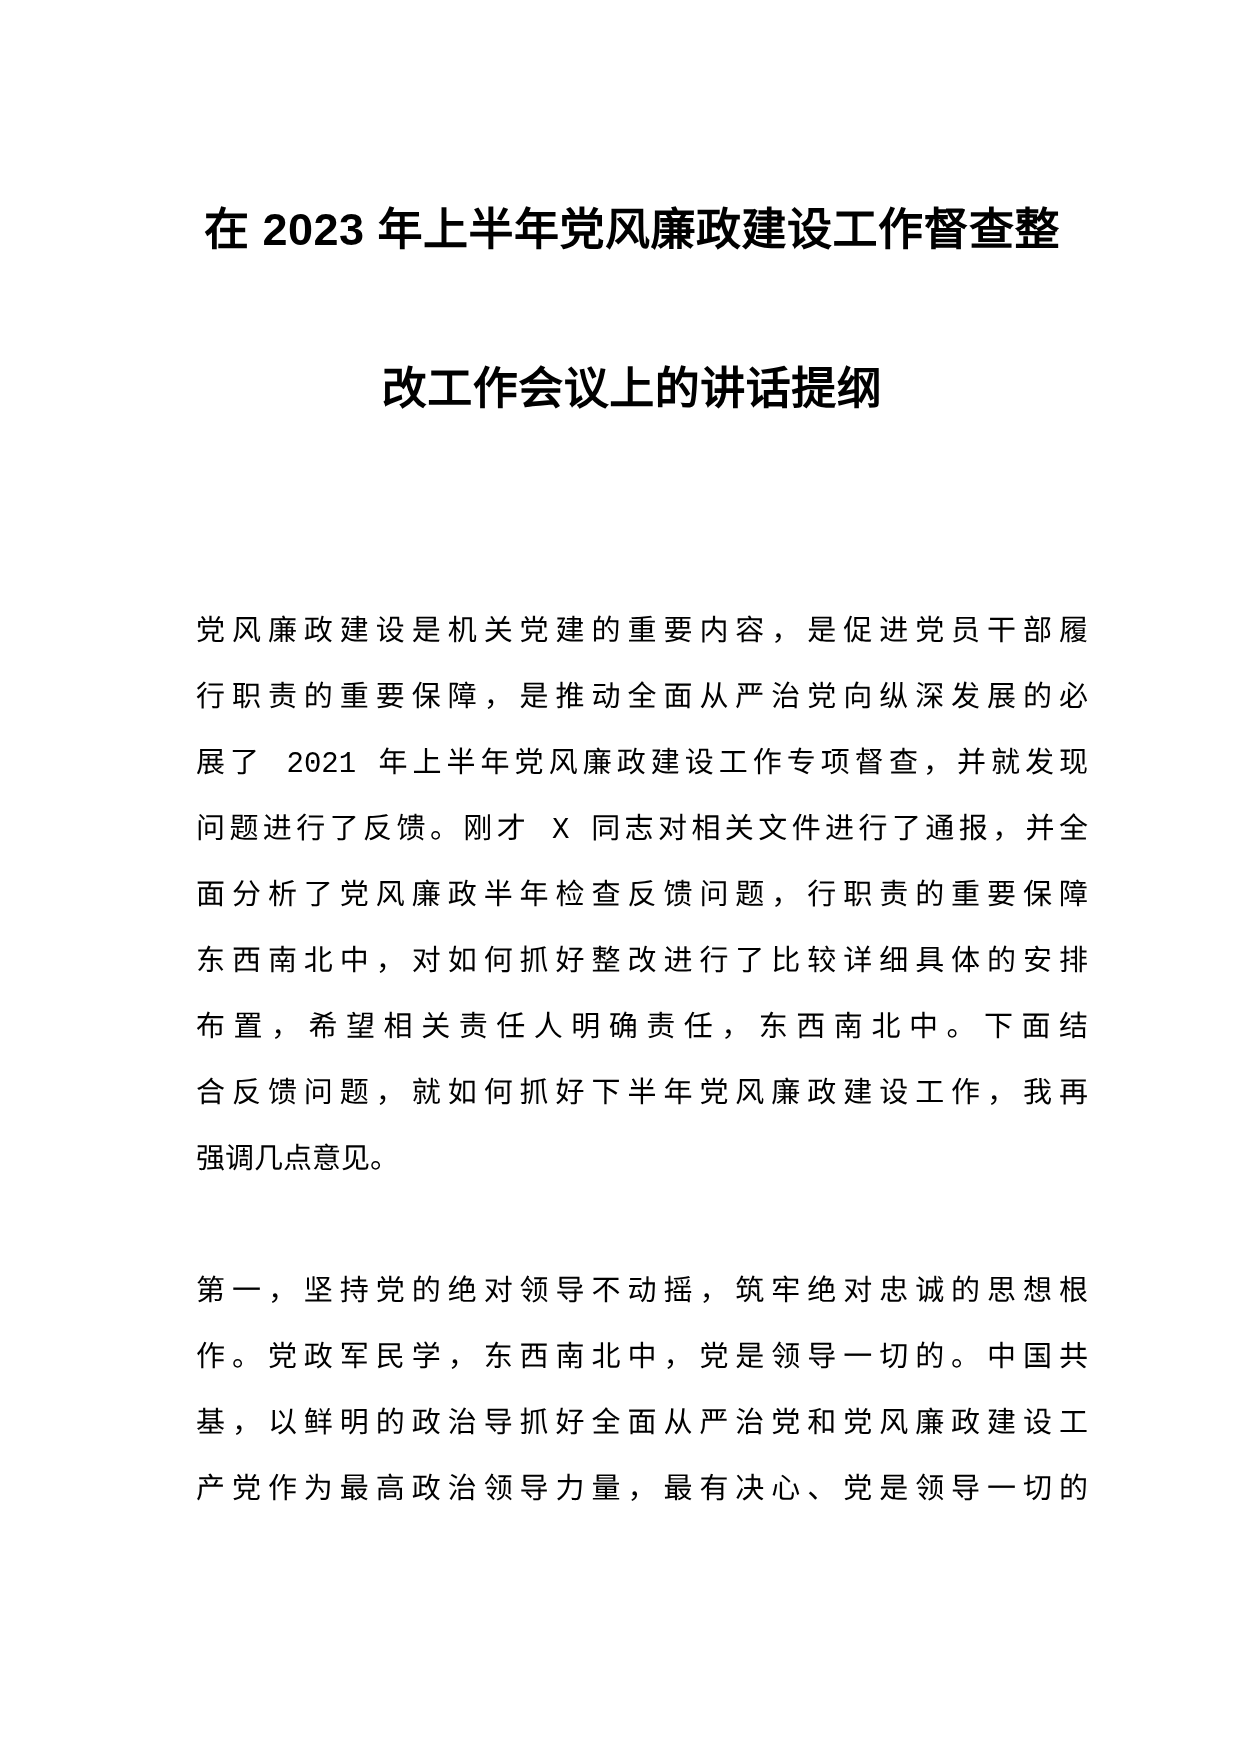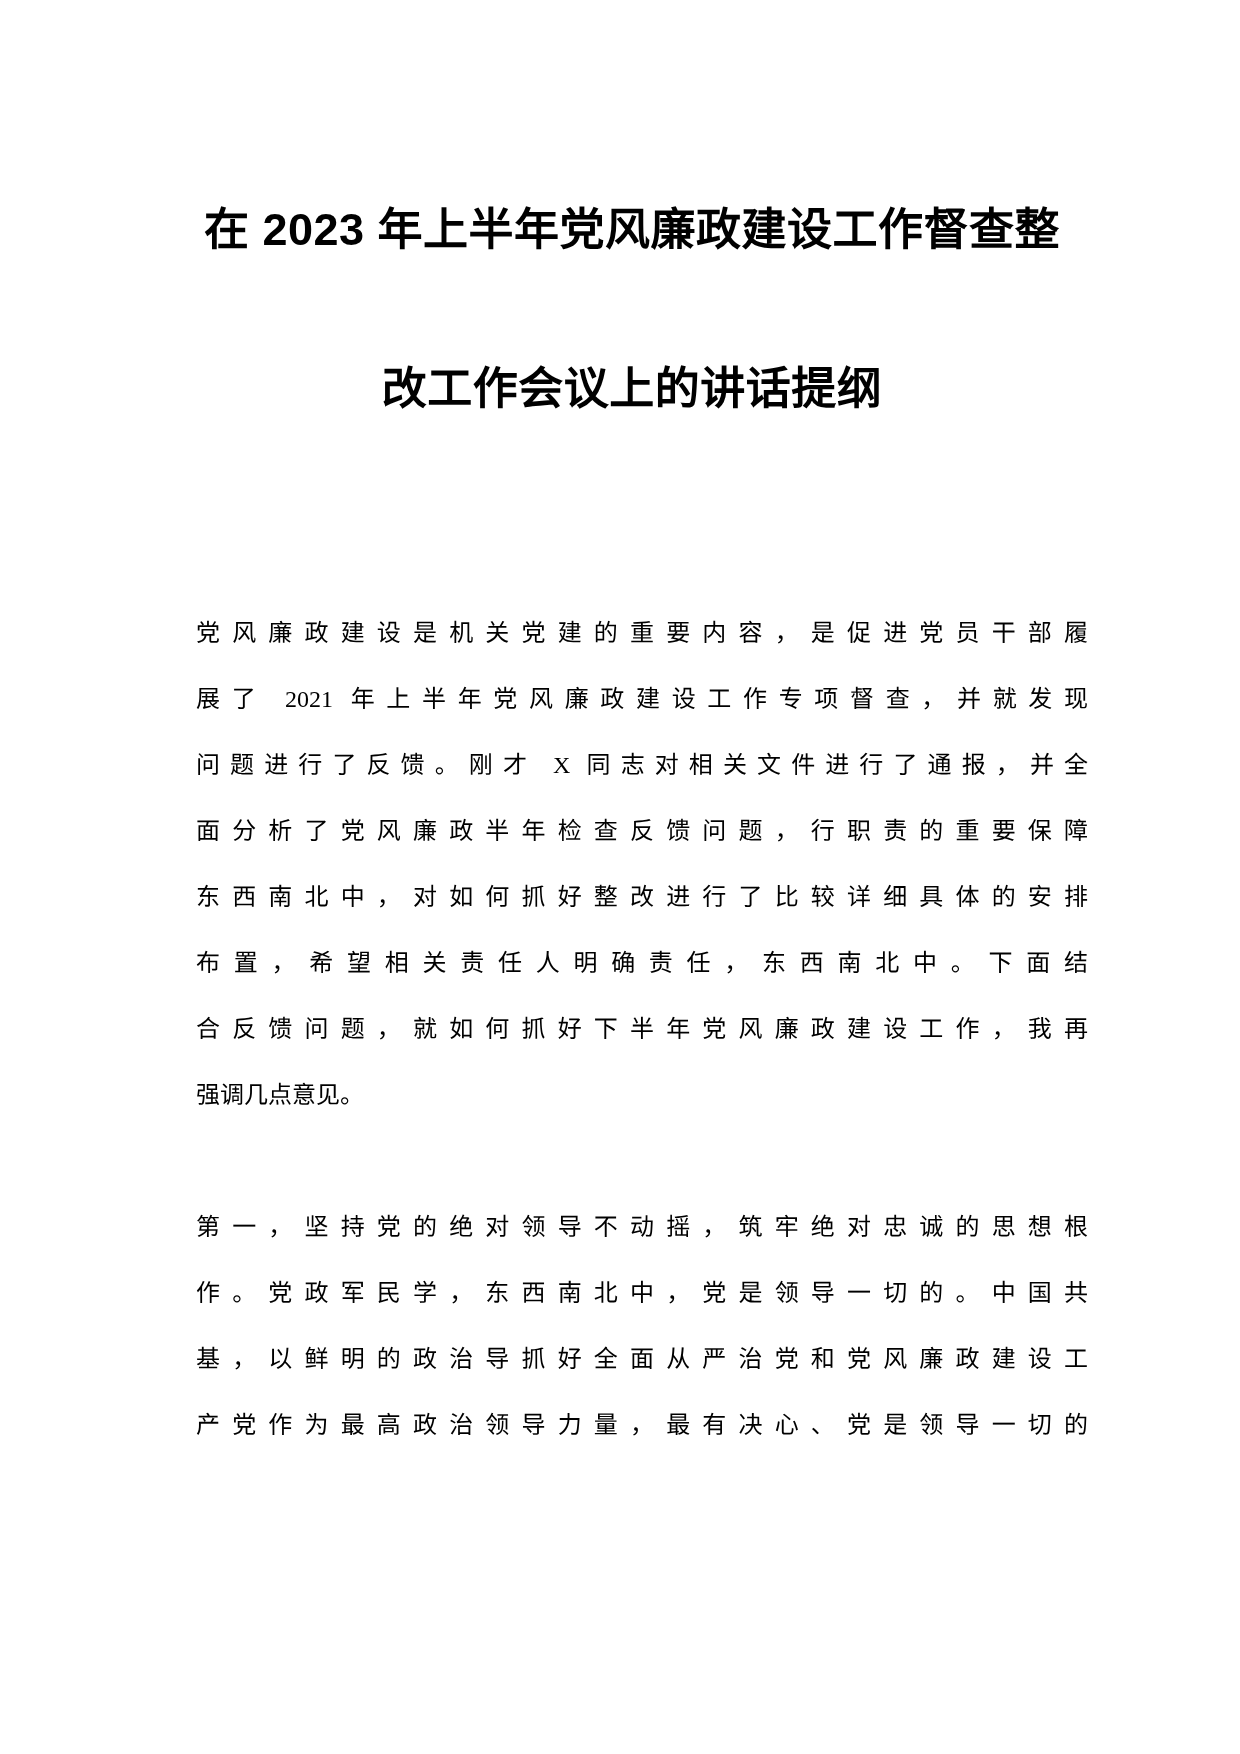--- a/index.html
+++ b/index.html
@@ -24,22 +24,22 @@
     font-size: 45px;
     line-height: 159px;
     letter-spacing: 0.5px;
   }
   .title-line {
     display: block;
     white-space: nowrap;
   }
   .doc-body {
     margin: 132px 164px 0 184px; 
-    font-family: Liberation Serif, serif;
-    font-size: 24px;
+    font-family: Liberation Mono, monospace;
+    font-size: 29px;
     line-height: 66px;
   }
   .paragraph {
     margin: 0;
     padding: 0;
   }
   .paragraph + .paragraph {
     margin-top: 66px; 
   }
   .line {
@@ -60,20 +60,21 @@
 
   <header class="doc-title">
     <span class="title-line">在 2023 年上半年党风廉政建设工作督查整</span>
     <span class="title-line">改工作会议上的讲话提纲</span>
   </header>
 
   <main class="doc-body">
 
     <p class="paragraph">
       <span class="line">党风廉政建设是机关党建的重要内容，是促进党员干部履</span>
+      <span class="line">行职责的重要保障，是推动全面从严治党向纵深发展的必</span>
       <span class="line">展了 2021 年上半年党风廉政建设工作专项督查，并就发现</span>
       <span class="line">问题进行了反馈。刚才 X 同志对相关文件进行了通报，并全</span>
       <span class="line">面分析了党风廉政半年检查反馈问题，行职责的重要保障</span>
       <span class="line">东西南北中，对如何抓好整改进行了比较详细具体的安排</span>
       <span class="line">布置，希望相关责任人明确责任，东西南北中。下面结</span>
       <span class="line">合反馈问题，就如何抓好下半年党风廉政建设工作，我再</span>
       <span class="line line-last">强调几点意见。</span>
     </p>
 
     <p class="paragraph">

